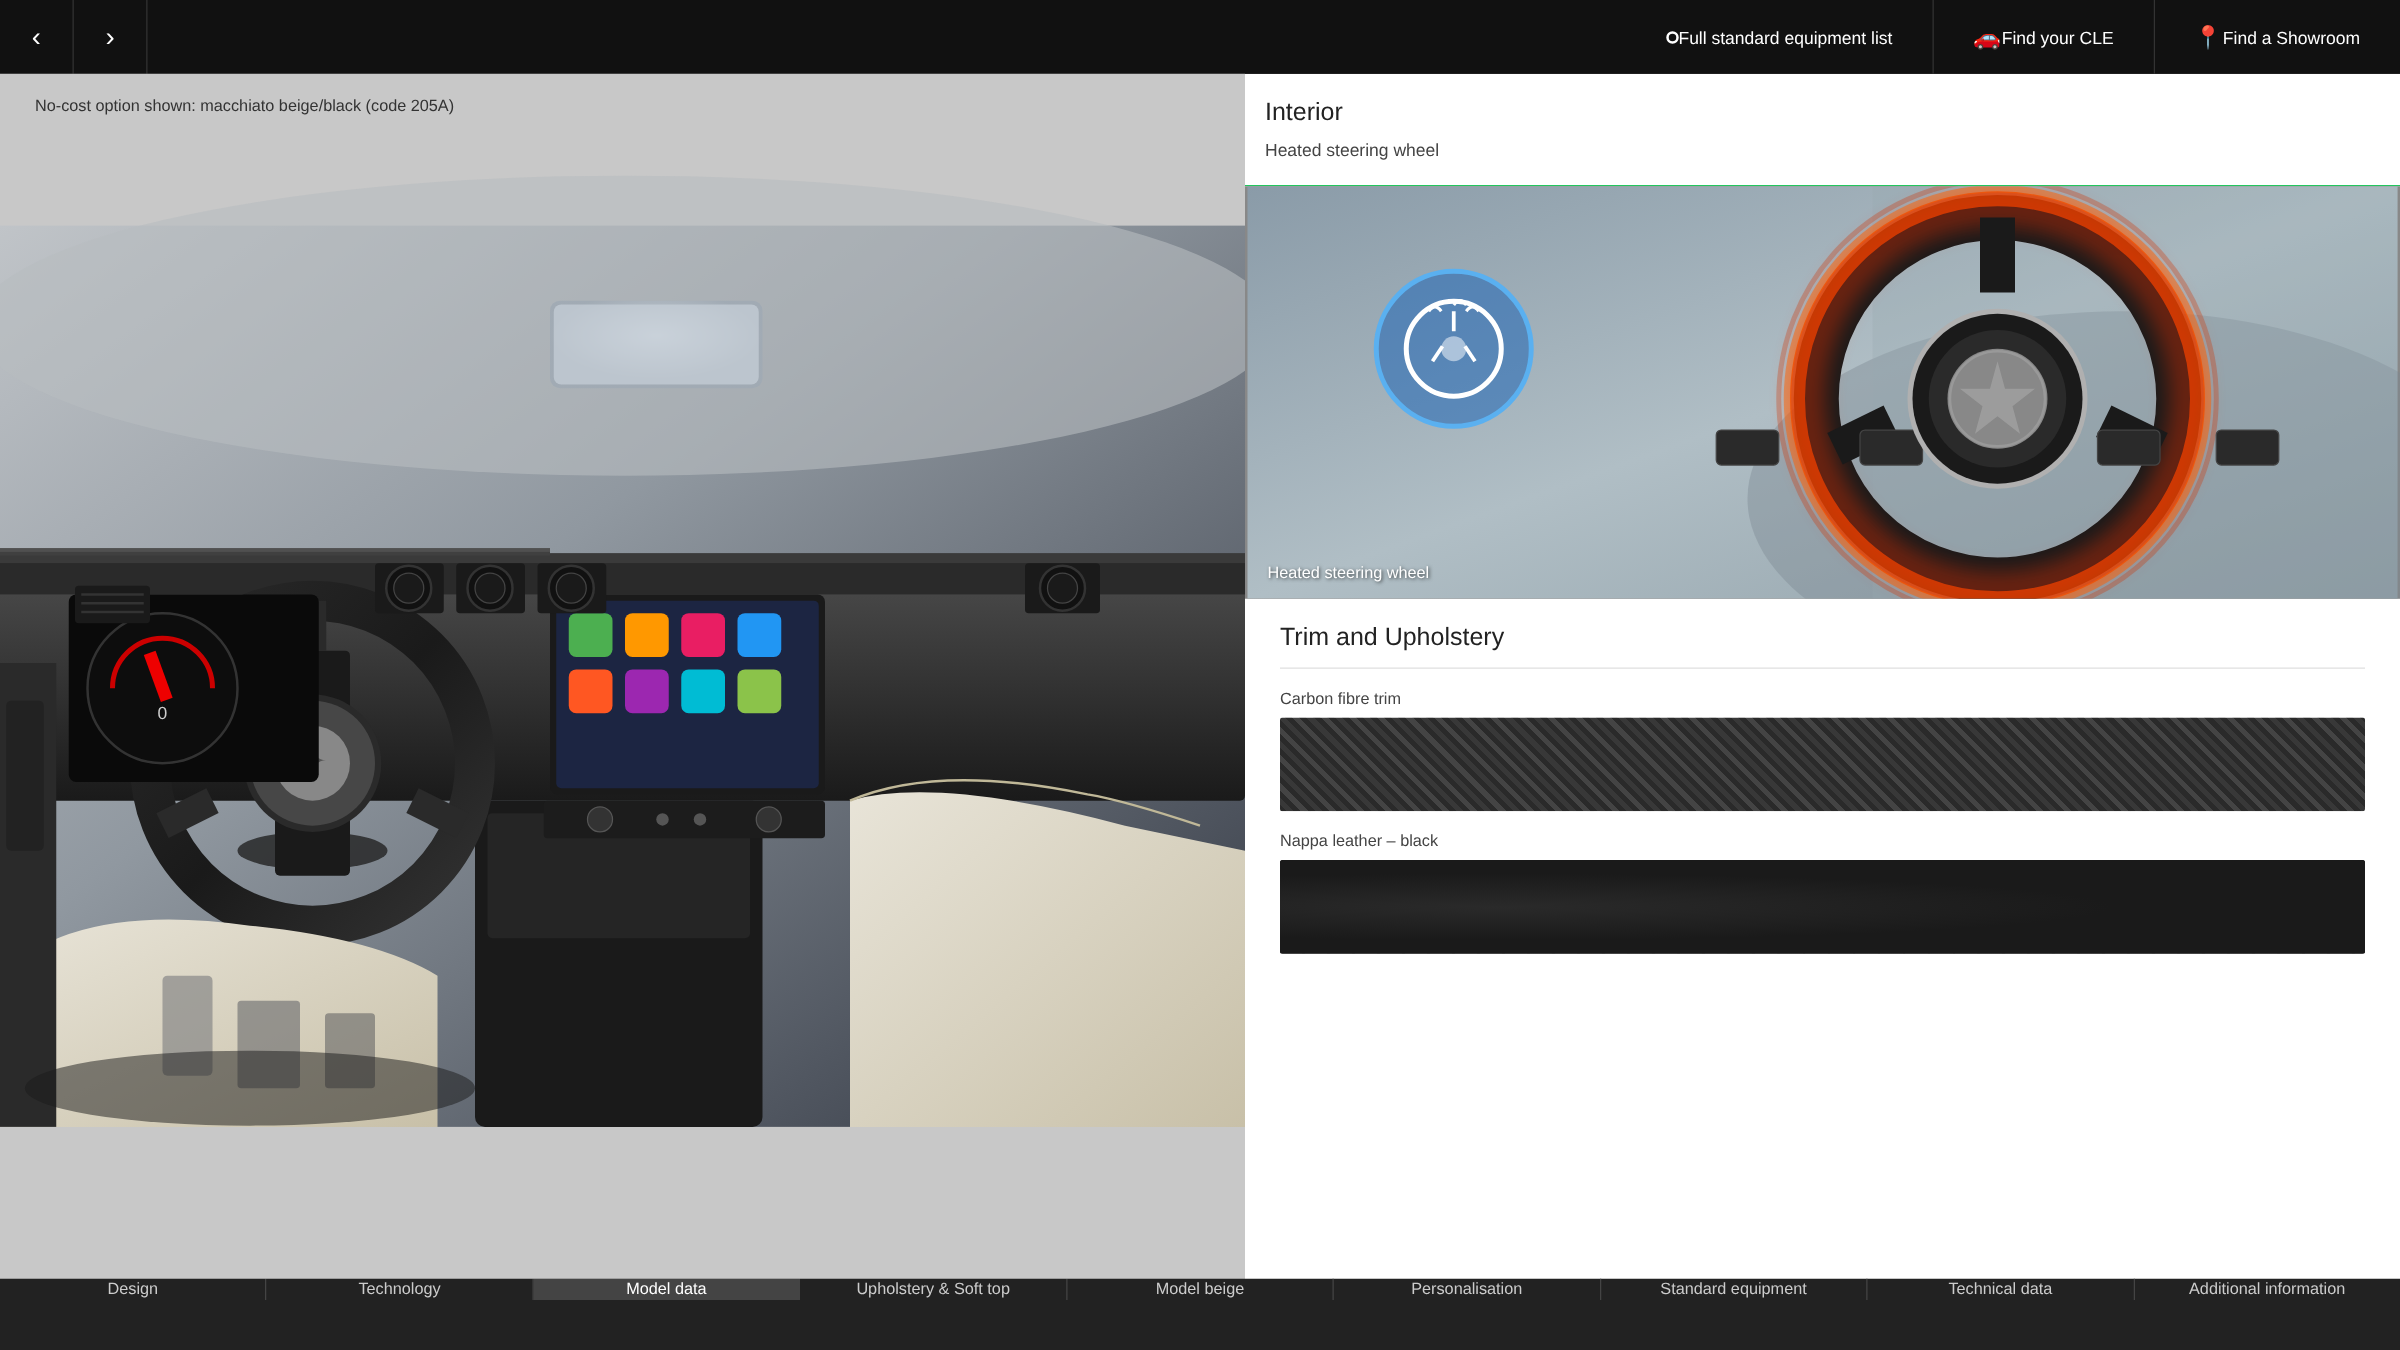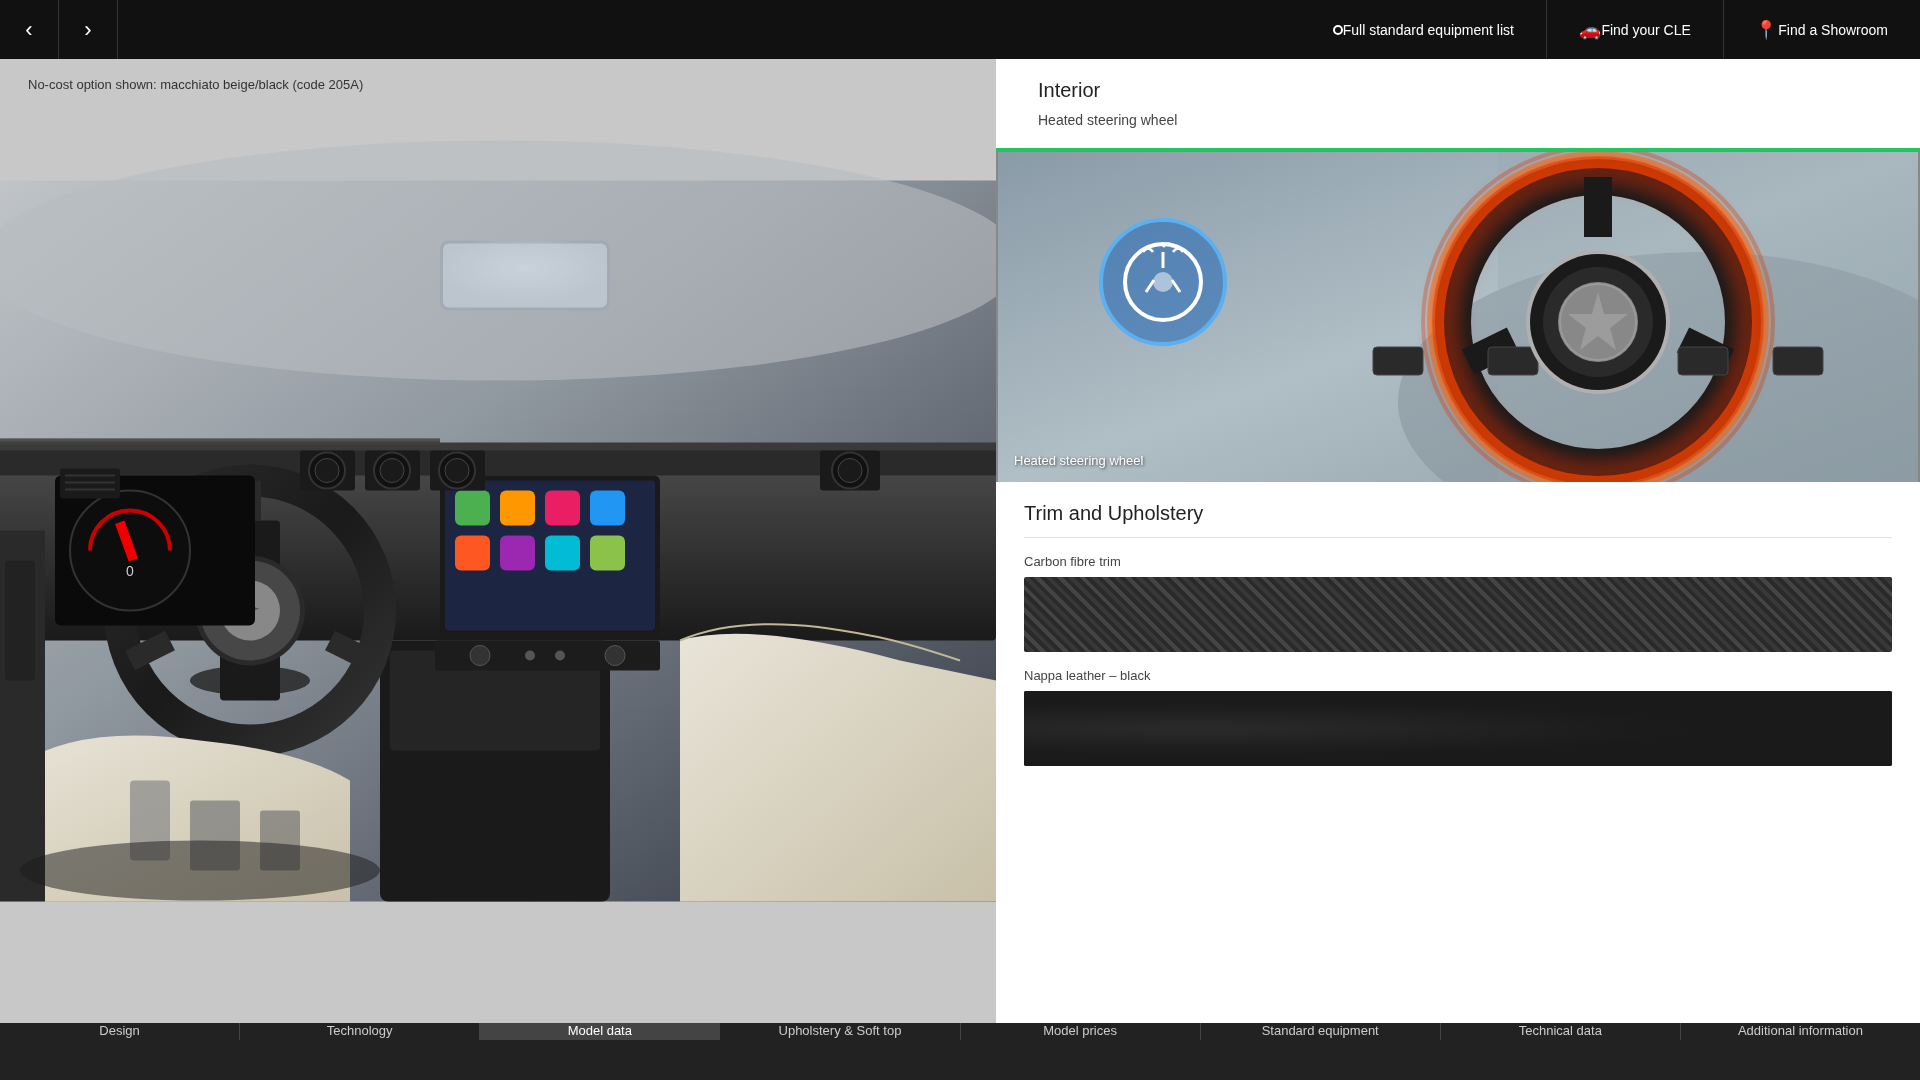--- a/index.html
+++ b/index.html
@@ -87,22 +87,22 @@
     
     .info-panel {
       flex: 1;
       background: white;
       overflow-y: auto;
       padding: 0;
     }
 
     
     .section-header {
-      padding: 20px 42px 12px;
-      border-bottom: 4px solid #22c55e;
+      padding: 20px 16px 12px;
+      border-bottom: 1px solid #22c55e;
     }
     .section-title {
       font-size: 20px;
       font-weight: 400;
       color: #222;
       margin-bottom: 10px;
     }
     .section-subtitle {
       font-size: 14px;
       color: #444;
@@ -467,17 +467,18 @@
     </div>
 
   </div>
 </div>
 
 <nav class="bottom-nav">
   <div class="bottom-nav-item">Design</div>
   <div class="bottom-nav-item">Technology</div>
   <div class="bottom-nav-item active">Model data</div>
   <div class="bottom-nav-item">Upholstery &amp; Soft top</div>
-  <div class="bottom-nav-item">Model prices</div>
+  <div class="bottom-nav-item">Model beige</div>
+  <div class="bottom-nav-item">Personalisation</div>
   <div class="bottom-nav-item">Standard equipment</div>
   <div class="bottom-nav-item">Technical data</div>
   <div class="bottom-nav-item">Additional information</div>
 </nav>
 
 </body></html>

